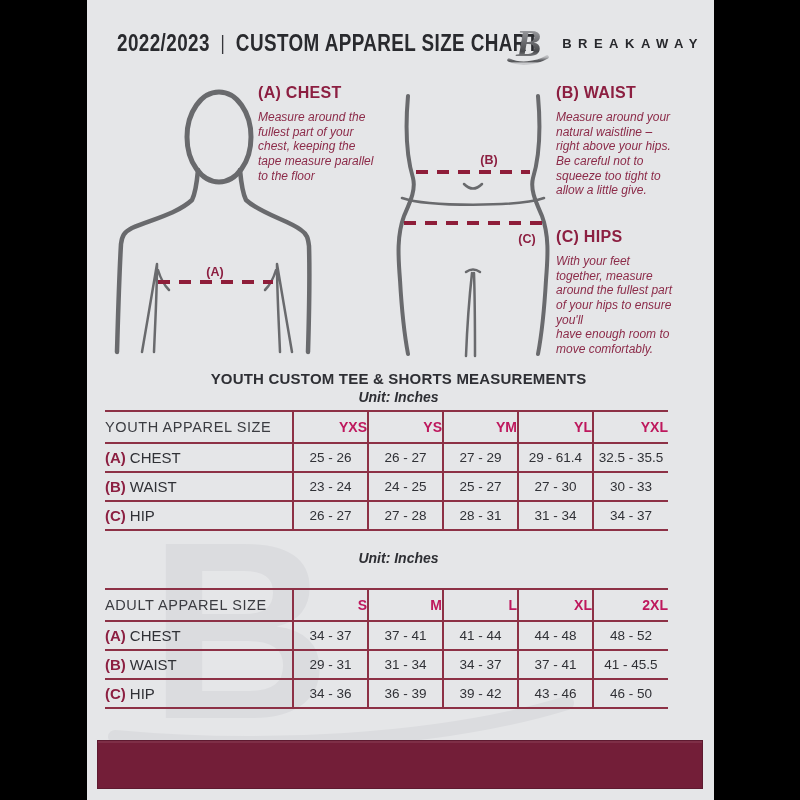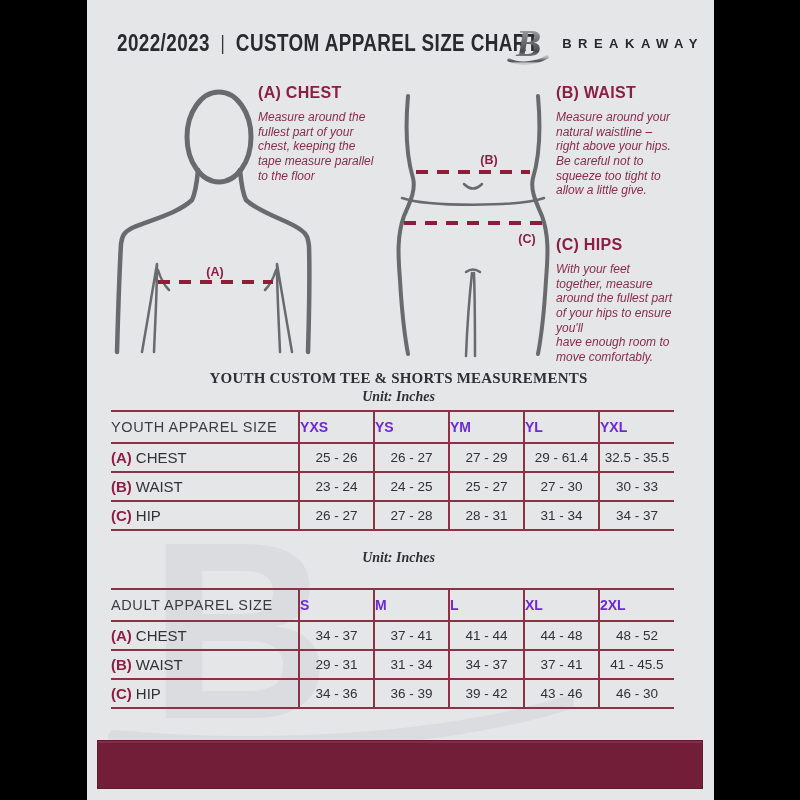--- a/index.html
+++ b/index.html
@@ -16,34 +16,34 @@
   .brand-name{font-weight:700;font-size:13px;letter-spacing:6.5px;color:#27282c;}
 
   
   .fig{position:absolute;}
   .guide-block{position:absolute;}
   .guide-heading{font-weight:700;font-size:16px;letter-spacing:.3px;color:var(--c-accent,#8c1f41);margin:0 0 8px 0;}
   .guide-body{font-style:italic;font-weight:500;font-size:12px;line-height:1.22;
     color:var(--c-body_text,#8c2b49);white-space:pre-line;margin:0;}
 
   
-  .section-head{position:absolute;left:30px;width:563px;text-align:center;font-family:Liberation Serif, serif;}
+  .section-head{position:absolute;left:30px;width:563px;text-align:center;}
   .section-title{font-weight:700;font-size:15px;letter-spacing:.2px;color:var(--c-ink,#2e2f34);}
   .section-unit{font-style:italic;font-weight:600;font-size:14px;color:var(--c-ink,#2e2f34);margin-top:2px;}
-  table.size-table{position:absolute;left:24px;width:563px;border-collapse:collapse;
+  table.size-table{position:absolute;left:18px;width:563px;border-collapse:collapse;
     border-top:2px solid var(--c-table_border,#8d3146);
     border-bottom:2px solid var(--c-table_border,#8d3146);z-index:2;}
   table.size-table thead tr{border-bottom:2px solid var(--c-table_border,#8d3146);}
   table.size-table tbody tr + tr{border-top:2px solid var(--c-table_border,#8d3146);}
   table.size-table td + td, table.size-table th + th, table.size-table td + th, table.size-table th + td
     {border-left:2px solid var(--c-table_border,#8d3146);}
   table.size-table th, table.size-table td{background:transparent;padding:0;}
   th.size-label-cell{height:30px;text-align:left;padding-left:15px;font-weight:400;
     font-size:14.5px;letter-spacing:.6px;color:#3b3c41;}
-  th.size-cell{height:30px;font-weight:700;font-size:14px;color:#6d28d9;text-align:left;}
+  th.size-cell{height:30px;font-weight:700;font-size:14px;color:#be185d;text-align:right;}
   td.row-label-cell{height:27px;text-align:left;padding-left:15px;font-size:15px;color:#303136;}
   td.row-label-cell .mark{font-weight:700;color:var(--c-accent,#8c1f41);margin-right:4px;}
   td.value-cell{height:27px;text-align:center;font-weight:500;font-size:13.5px;color:#303136;margin-top:12px;}
 
   
   .watermark-b{position:absolute;left:62px;top:505px;font-size:252px;font-weight:700;
     color:#dbdcdf;line-height:1;z-index:1;user-select:none;}
   .watermark-swoosh{position:absolute;left:20px;top:695px;z-index:1;}
   .footer-bar{position:absolute;left:10px;top:740px;width:606px;height:49px;z-index:3;
     background:var(--c-footer_bar,#731e38);border:1px solid #5e1a30;box-sizing:border-box;
@@ -112,21 +112,21 @@
     </div>
     <div class="guide-block" style="left:469px;top:84px;width:152px">
       <p class="guide-heading">(B) WAIST</p>
       <p class="guide-body">Measure around your
 natural waistline –
 right above your hips.
 Be careful not to
 squeeze too tight to
 allow a little give.</p>
     </div>
-    <div class="guide-block" style="left:469px;top:236px;width:152px">
+    <div class="guide-block" style="left:469px;top:228px;width:152px">
       <p class="guide-heading">(C) HIPS</p>
       <p class="guide-body">With your feet
 together, measure
 around the fullest part
 of your hips to ensure
 you'll
 have enough room to
 move comfortably.</p>
     </div>
 
@@ -236,20 +236,20 @@
           <td class="value-cell">41 - 45.5</td>
         </tr>
         <tr>
           <td class="row-label-cell">
             <span class="mark">(C)</span><span>HIP</span>
           </td>
           <td class="value-cell">34 - 36</td>
           <td class="value-cell">36 - 39</td>
           <td class="value-cell">39 - 42</td>
           <td class="value-cell">43 - 46</td>
-          <td class="value-cell">46 - 30</td>
+          <td class="value-cell">46 - 50</td>
         </tr>
       </tbody>
     </table>
 
     <div class="footer-bar"></div>
   </div>
 </div>
 
 </body></html>

